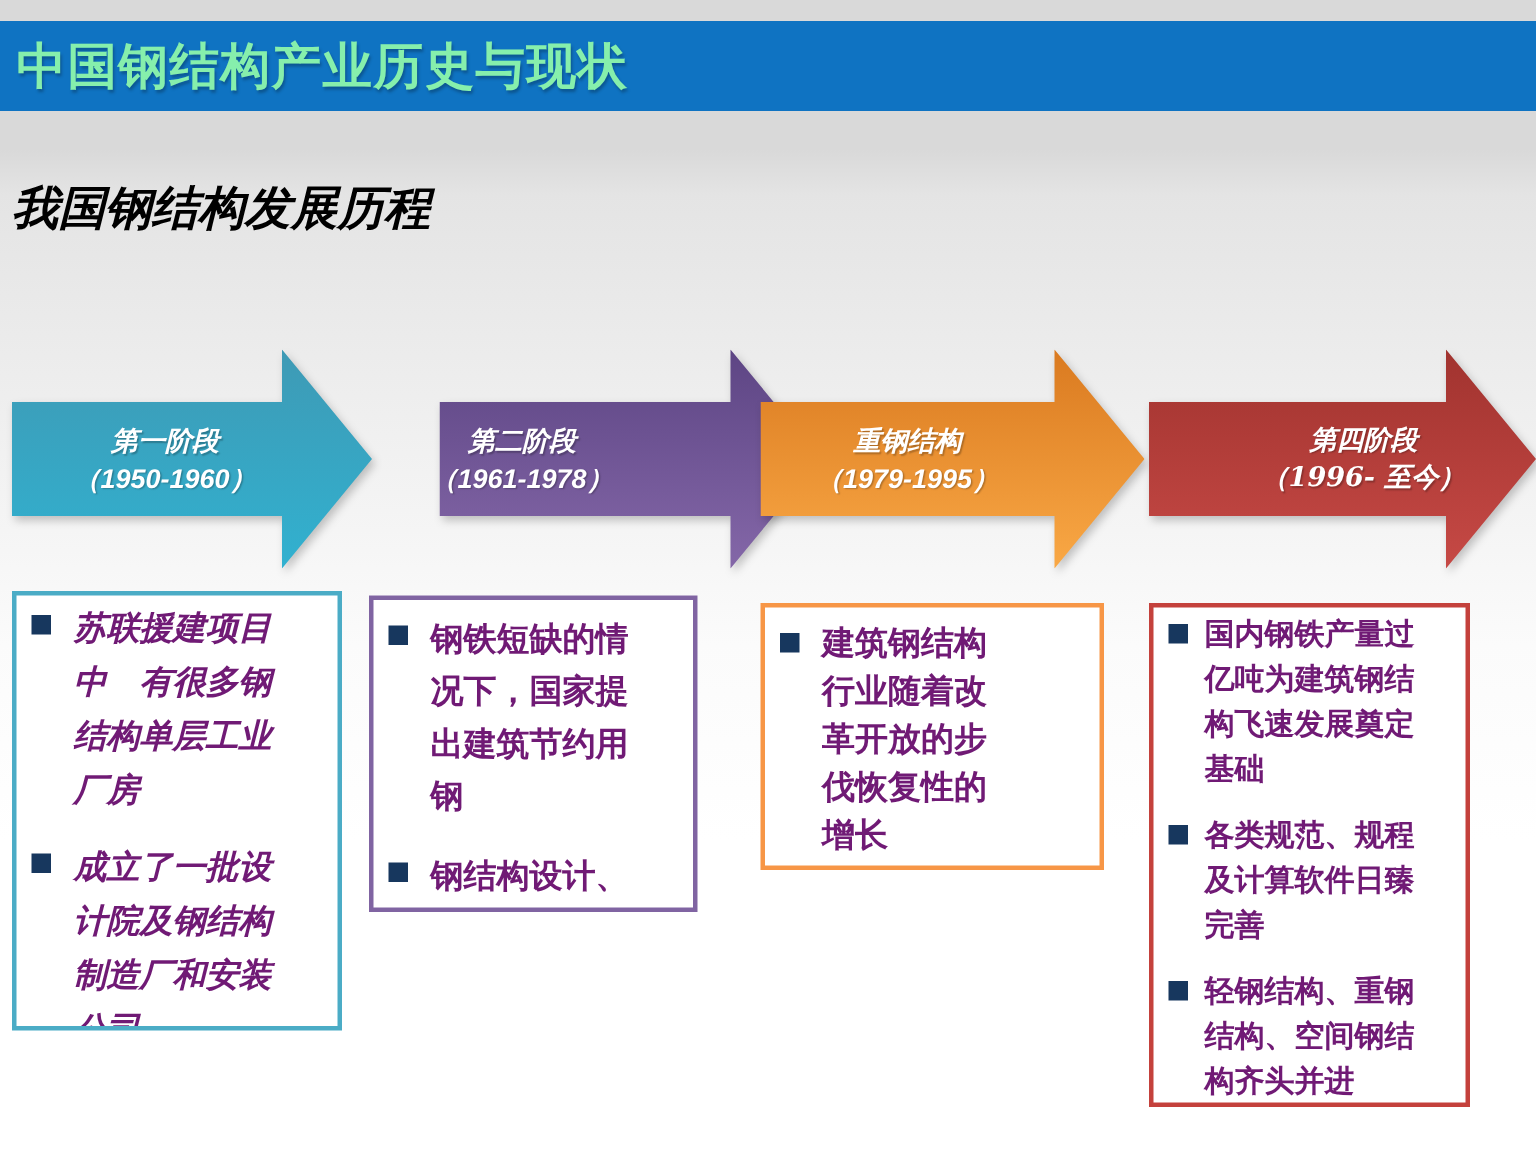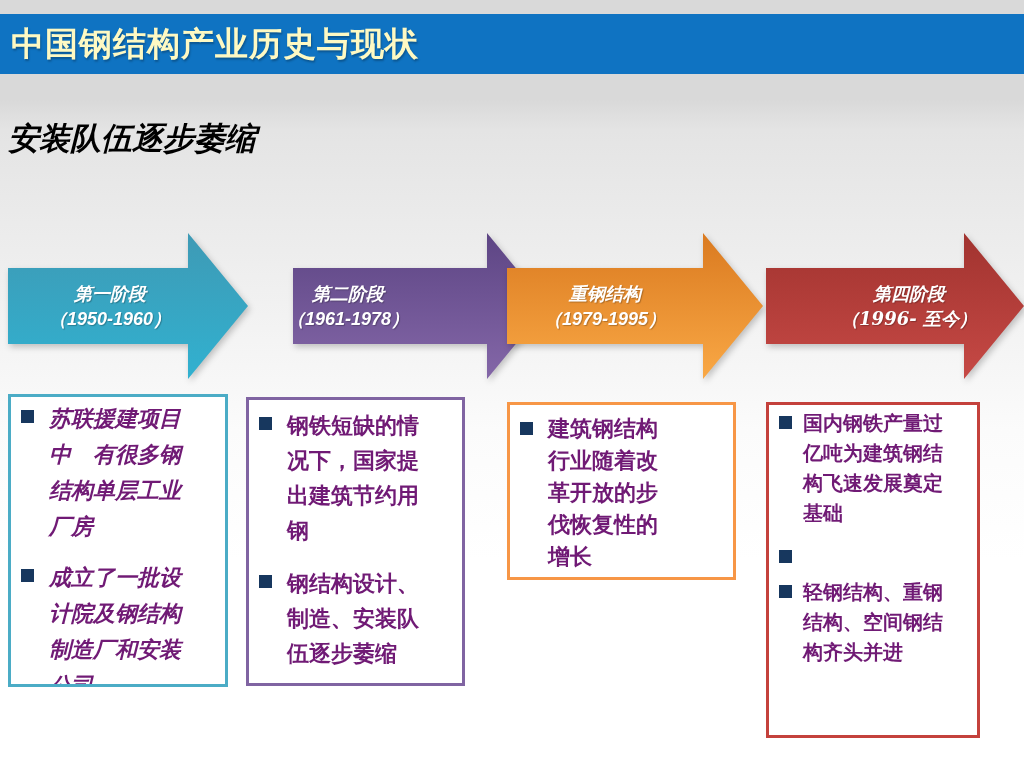--- a/index.html
+++ b/index.html
@@ -11,21 +11,21 @@
   .slide{
     position:relative;width:1024px;height:768px;overflow:hidden;
     background:linear-gradient(180deg,#D9D9D9 0px,#D9D9D9 100px,#E4E4E4 130px,#F0F0F0 290px,#FBFBFB 430px,#FFFFFF 560px);
   }
   .title-bar{
     position:absolute;left:0;top:14px;width:1024px;height:60px;
     background:#0F73C2;
   }
   .title-bar h1{
     margin:0;padding:0 0 0 11px;
-    font-size:33px;line-height:60px;font-weight:bold;color:#fef9c3;
+    font-size:33px;line-height:60px;font-weight:bold;color:#86efac;
     letter-spacing:1px;
     text-shadow:1px 2px 2px rgba(0,0,0,0.25);
   }
   .subtitle{
     position:absolute;left:8px;top:118px;margin:0;
     font-size:31px;font-weight:bold;font-style:italic;color:#000;
   }
   
   .arrows{position:absolute;left:0;top:233px;width:1024px;height:146px;}
   .arrow{position:absolute;top:0;height:146px;}
@@ -42,21 +42,21 @@
   .arrow-4{left:766px;width:258px;} .arrow-4 .arrow-label{width:198px;padding-left:44px;}
   .arrow-4 .arrow-label{
     font-family:"DejaVu Serif","Liberation Serif",serif;font-weight:600;
   }
   
   .tbox{
     position:absolute;background:#fff;border:3px solid #888;box-sizing:border-box;
     color:#701a75;font-weight:bold;overflow:hidden;
   }
   .box-1{left:8px;  top:394px;width:220px;height:293px;padding:4px 4px 4px 8px;font-size:22px;line-height:36px;font-style:italic;}
-  .box-2{left:246px;top:397px;width:219px;height:289px;padding:8px 4px 4px 8px;font-size:22px;line-height:35px;}
+  .box-2{left:246px;top:397px;width:219px;height:211px;padding:8px 4px 4px 8px;font-size:22px;line-height:35px;}
   .box-3{left:507px;top:402px;width:229px;height:178px;padding:8px 4px 4px 8px;font-size:22px;line-height:32px;}
   .box-4{left:766px;top:402px;width:214px;height:336px;padding:3px 4px 4px 8px;font-size:20px;line-height:30px;}
   .item{display:flex;align-items:flex-start;}
   .box-1 .item + .item{margin-top:15px;}
   .box-2 .item + .item{margin-top:18px;}
   .box-4 .item + .item{margin-top:14px;}
   .bullet{width:13px;height:13px;background:#17375E;flex:0 0 13px;margin:9px 15px 0 2px;}
   .box-4 .bullet{margin:8px 11px 0 2px;}
   .box-1 .itext,.box-2 .itext{width:136px;}
   .box-3 .itext{width:114px;}
@@ -64,21 +64,21 @@
 </style>
 </head>
 <body>
 
 <div class="slide">
 
   <header class="title-bar" style="background: rgb(15, 115, 194);">
     <h1>中国钢结构产业历史与现状</h1>
   </header>
 
-  <h2 class="subtitle">安装队伍逐步萎缩</h2>
+  <h2 class="subtitle">我国钢结构发展历程</h2>
 
   <div class="arrows">
 
     <div class="arrow arrow-1">
       <svg viewBox="0 0 240 146" preserveAspectRatio="none">
         <defs>
           <linearGradient id="grad-0" x1="0" y1="0" x2="0" y2="1">
               <stop offset="0" stop-color="#3E9AB5"></stop>
               <stop offset="1" stop-color="#31B1D0"></stop>
             </linearGradient>
@@ -164,20 +164,21 @@
     </div>
   </div>
 
   <div class="tbox box-4" style="border-color: rgb(196, 65, 60);">
     <div class="item">
       <span class="bullet" style="background: rgb(23, 55, 94);"></span>
       <span class="itext">国内钢铁产量过亿吨为建筑钢结构飞速发展奠定基础</span>
     </div>
     <div class="item">
       <span class="bullet" style="background: rgb(23, 55, 94);"></span>
+      <span class="itext">各类规范、规程及计算软件日臻完善</span>
     </div>
     <div class="item">
       <span class="bullet" style="background: rgb(23, 55, 94);"></span>
       <span class="itext">轻钢结构、重钢结构、空间钢结构齐头并进</span>
     </div>
   </div>
 
 </div>
 
 </body></html>

